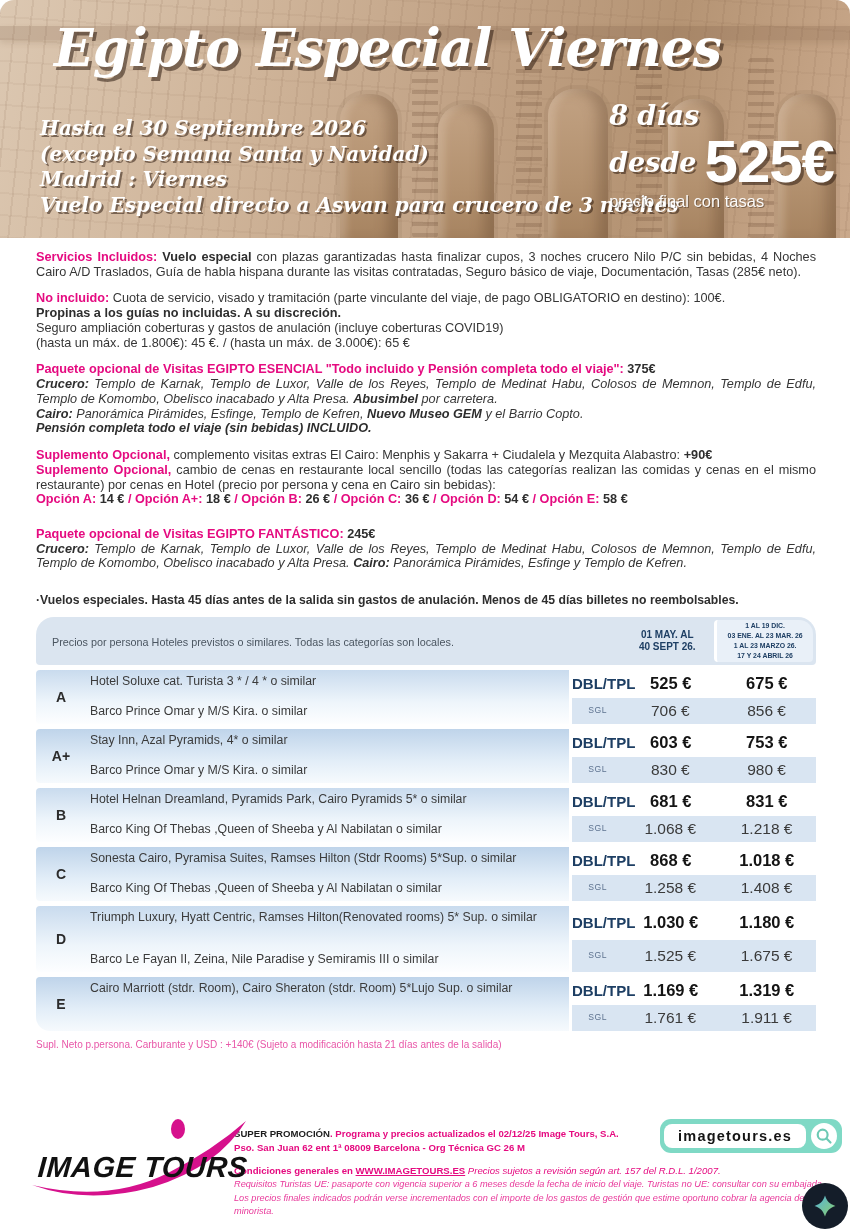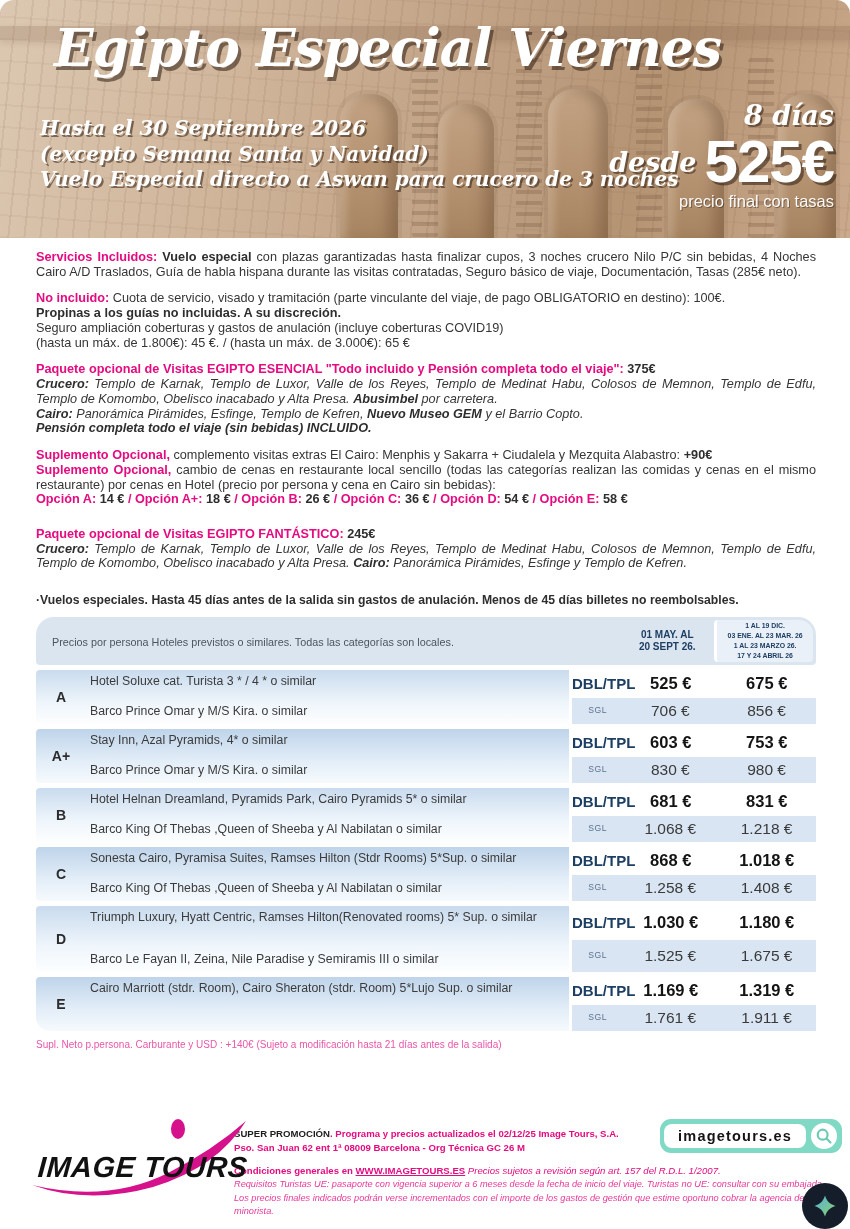--- a/index.html
+++ b/index.html
@@ -19,21 +19,21 @@
     background:linear-gradient(180deg,#c2a283 0%,#b3916f 60%,#a5825f 100%);
     box-shadow:inset -10px 0 14px rgba(92,62,40,.35), inset 6px 0 8px rgba(255,240,225,.25), 0 0 0 4px rgba(92,62,40,.08);}
   .glyphcol{position:absolute;bottom:0;width:26px;background:repeating-linear-gradient(180deg,rgba(98,66,44,.22) 0 4px,transparent 4px 11px);border-radius:4px;}
   .hero-title{position:absolute;left:54px;top:22px;z-index:3;margin:0;
     font-family:"DejaVu Serif",serif;font-style:italic;font-weight:700;
     font-size:52px;line-height:1;color:#ffffff;letter-spacing:-1px;
     text-shadow:3px 4px 0 rgba(45,28,16,.55);}
   .hero-sub{position:absolute;left:40px;top:116px;z-index:3;
     font-family:"DejaVu Serif",serif;font-style:italic;font-weight:700;
     font-size:20px;line-height:1.28;color:#fff;text-shadow:2px 2px 0 rgba(45,28,16,.55);}
-  .hero-right{position:absolute;right:16px;top:100px;z-index:3;text-align:right;color:#fff;}
+  .hero-right{position:absolute;right:16px;top:100px;z-index:3;color:#fff;}
   .hero-days{font-family:"DejaVu Serif",serif;font-style:italic;font-weight:700;font-size:27px;
     text-shadow:2px 2px 0 rgba(45,28,16,.55);margin-bottom:2px;}
   .hero-price-line{white-space:nowrap;}
   .hero-desde{display:inline-block;font-family:"DejaVu Serif",serif;font-style:italic;font-weight:700;
     font-size:27px;vertical-align:10px;margin-right:8px;text-shadow:2px 2px 0 rgba(45,28,16,.55);}
   .hero-price{display:inline-block;font-weight:800;font-size:60px;line-height:.95;letter-spacing:-1px;
     text-shadow:3px 3px 0 rgba(45,28,16,.55);}
   .hero-pricenote{margin-top:2px;font-size:16.5px;font-weight:400;color:rgba(255,255,255,.96);
     text-shadow:1px 1px 0 rgba(45,28,16,.45);}
 
@@ -115,20 +115,21 @@
     <div class="statue" style="left:778px;width:58px;height:150px;"></div>
     <div class="glyphcol" style="left:412px;height:170px;"></div>
     <div class="glyphcol" style="left:516px;height:180px;"></div>
     <div class="glyphcol" style="left:636px;height:175px;"></div>
     <div class="glyphcol" style="left:748px;height:180px;"></div>
 
     <h1 class="hero-title">Egipto Especial Viernes</h1>
     <div class="hero-sub">
       <div>Hasta el 30 Septiembre 2026</div>
       <div>(excepto Semana Santa y Navidad)</div>
+      <div>Madrid : Viernes</div>
       <div>Vuelo Especial directo a Aswan para crucero de 3 noches</div>
     </div>
     <div class="hero-right">
       <div class="hero-days">8 días</div>
       <div class="hero-price-line">
         <span class="hero-desde">desde</span><span class="hero-price">525€</span>
       </div>
       <div class="hero-pricenote">precio final con tasas</div>
     </div>
   </header>
@@ -170,21 +171,21 @@
 
     <section class="ptable">
       <div class="t-head">
         <div class="t-head-notes">
           <span>Precios por persona Hoteles previstos o similares. Todas las categorías son locales.</span>
         </div>
         <div class="t-head-prices">
           <div class="t-head-spacer"></div>
           <div class="t-season1">
             <span>01 MAY. AL</span>
-            <span>20 SEPT 26.</span>
+            <span>40 SEPT 26.</span>
           </div>
           <div class="t-season2">
             <span>1 AL 19 DIC.</span>
             <span>03 ENE. AL 23 MAR. 26</span>
             <span>1 AL 23 MARZO 26.</span>
             <span>17 Y 24 ABRIL 26</span>
           </div>
         </div>
       </div>
 

